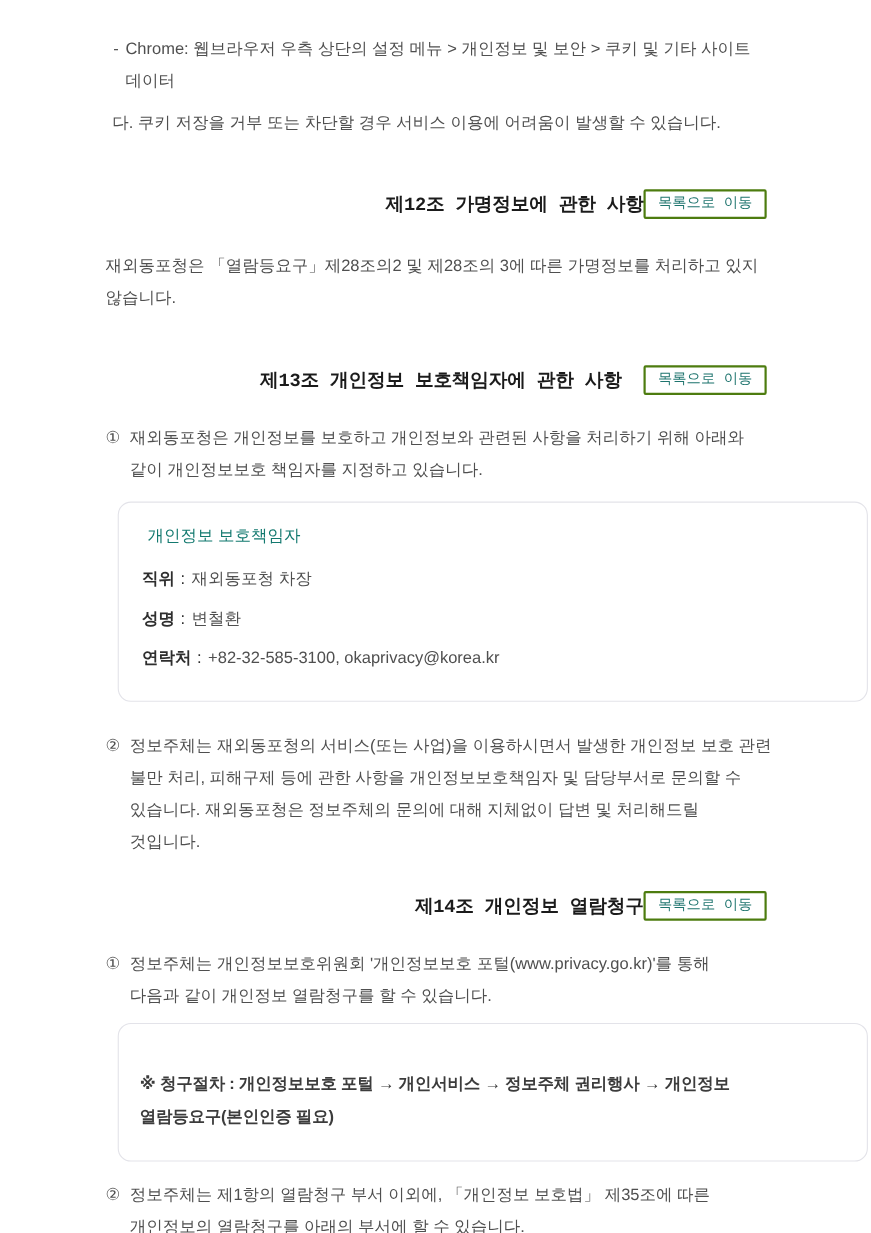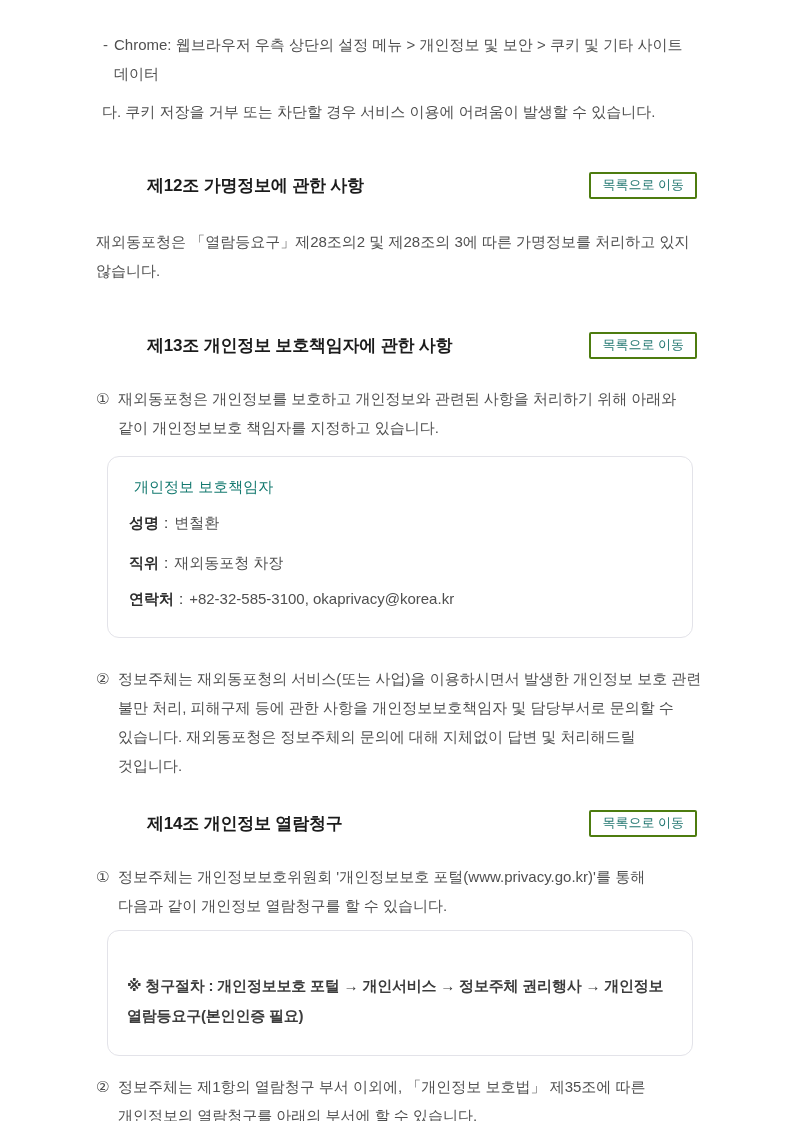--- a/index.html
+++ b/index.html
@@ -29,23 +29,24 @@
   .cookie-note {
     margin-top: 9px;
     padding-left: 6px;
     line-height: 29px;
   }
 
   
   .section-head {
     display: flex;
     align-items: center;
-    justify-content: space-between;
+    justify-content: flex-end;
     width: 601px;          
     margin-top: 46px;
+    font-family: Liberation Mono, monospace;
   }
   .section-head.s13 { margin-top: 47px; gap: 20px; }
   .section-head.s14 { margin-top: 30px; }
   .section-title {
     padding-left: 51px;
     font-size: 17px;
     font-weight: 700;
     color: #1b1b1b;
     letter-spacing: -0.2px;
   }
@@ -73,21 +74,21 @@
     line-height: 29px;
     max-width: 666px;
   }
   .num-para .marker { width: 22px; flex: 0 0 22px; }
   .num-para.first { margin-top: 25px; }
   .num-para.tight { margin-top: 16px; }
 
   
   .round-box {
     box-sizing: border-box;
-    width: 586px;
+    width: 682px;
     margin-left: 11px;
     border: 1px solid #e3e3e9;
     border-radius: 12px;
     background: #ffffff;
   }
   .officer-box {
     margin-top: 14px;
     padding: 21px 24px 28px 21px;
   }
   .officer-box-title {
@@ -140,25 +141,25 @@
   </div>
 
   <div class="num-para first">
     <span class="marker">①</span>
     <span class="pre">재외동포청은 개인정보를 보호하고 개인정보와 관련된 사항을 처리하기 위해 아래와
 같이 개인정보보호 책임자를 지정하고 있습니다.</span>
   </div>
 
   <div class="round-box officer-box">
     <div class="officer-box-title">개인정보 보호책임자</div>
+    <div class="officer-row first">
+      <span class="officer-label">직위</span><span class="officer-sep">:</span><span class="officer-value">재외동포청 차장</span>
+    </div>
     <div class="officer-row">
       <span class="officer-label">성명</span><span class="officer-sep">:</span><span class="officer-value">변철환</span>
-    </div>
-    <div class="officer-row first">
-      <span class="officer-label">직위</span><span class="officer-sep">:</span><span class="officer-value">재외동포청 차장</span>
     </div>
     <div class="officer-row">
       <span class="officer-label">연락처</span><span class="officer-sep">:</span><span class="officer-value">+82-32-585-3100, okaprivacy@korea.kr</span>
     </div>
   </div>
 
   <div class="num-para">
     <span class="marker">②</span>
     <span class="pre">정보주체는 재외동포청의 서비스(또는 사업)을 이용하시면서 발생한 개인정보 보호 관련
 불만 처리, 피해구제 등에 관한 사항을 개인정보보호책임자 및 담당부서로 문의할 수

